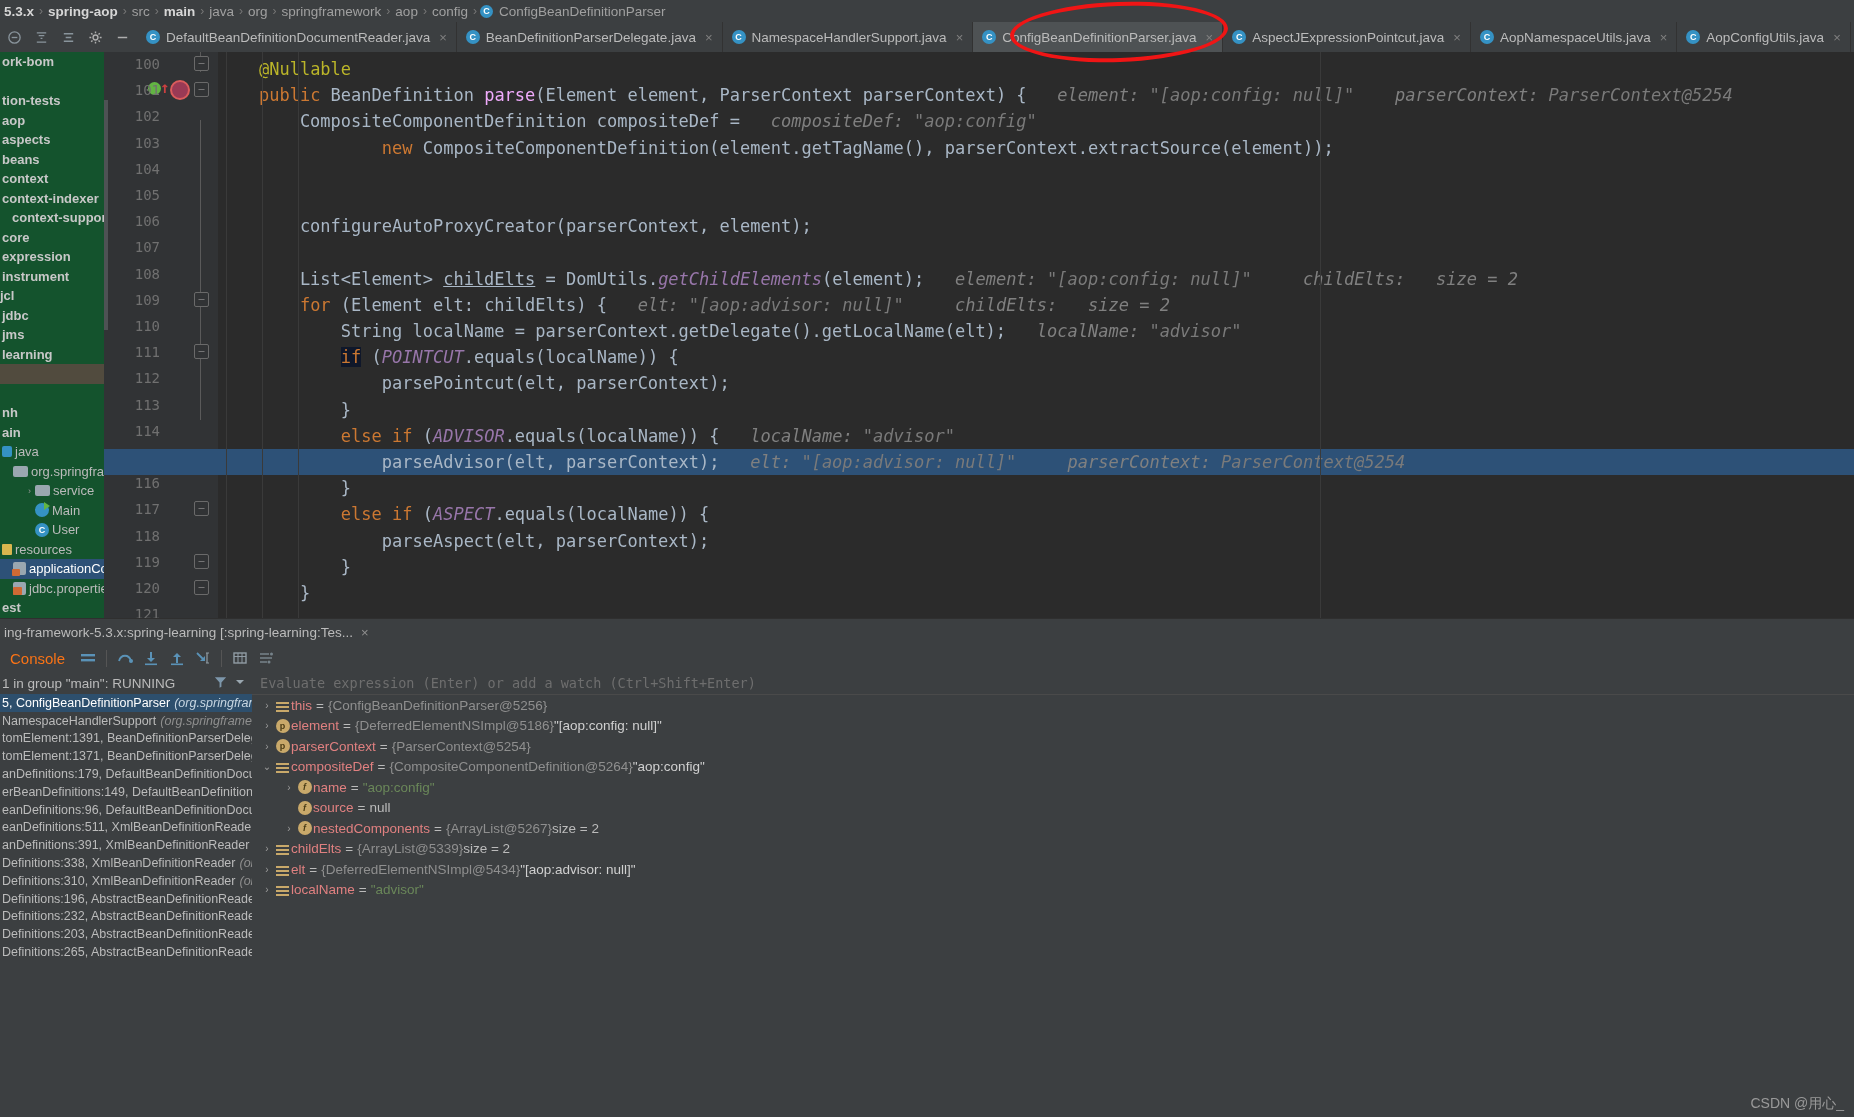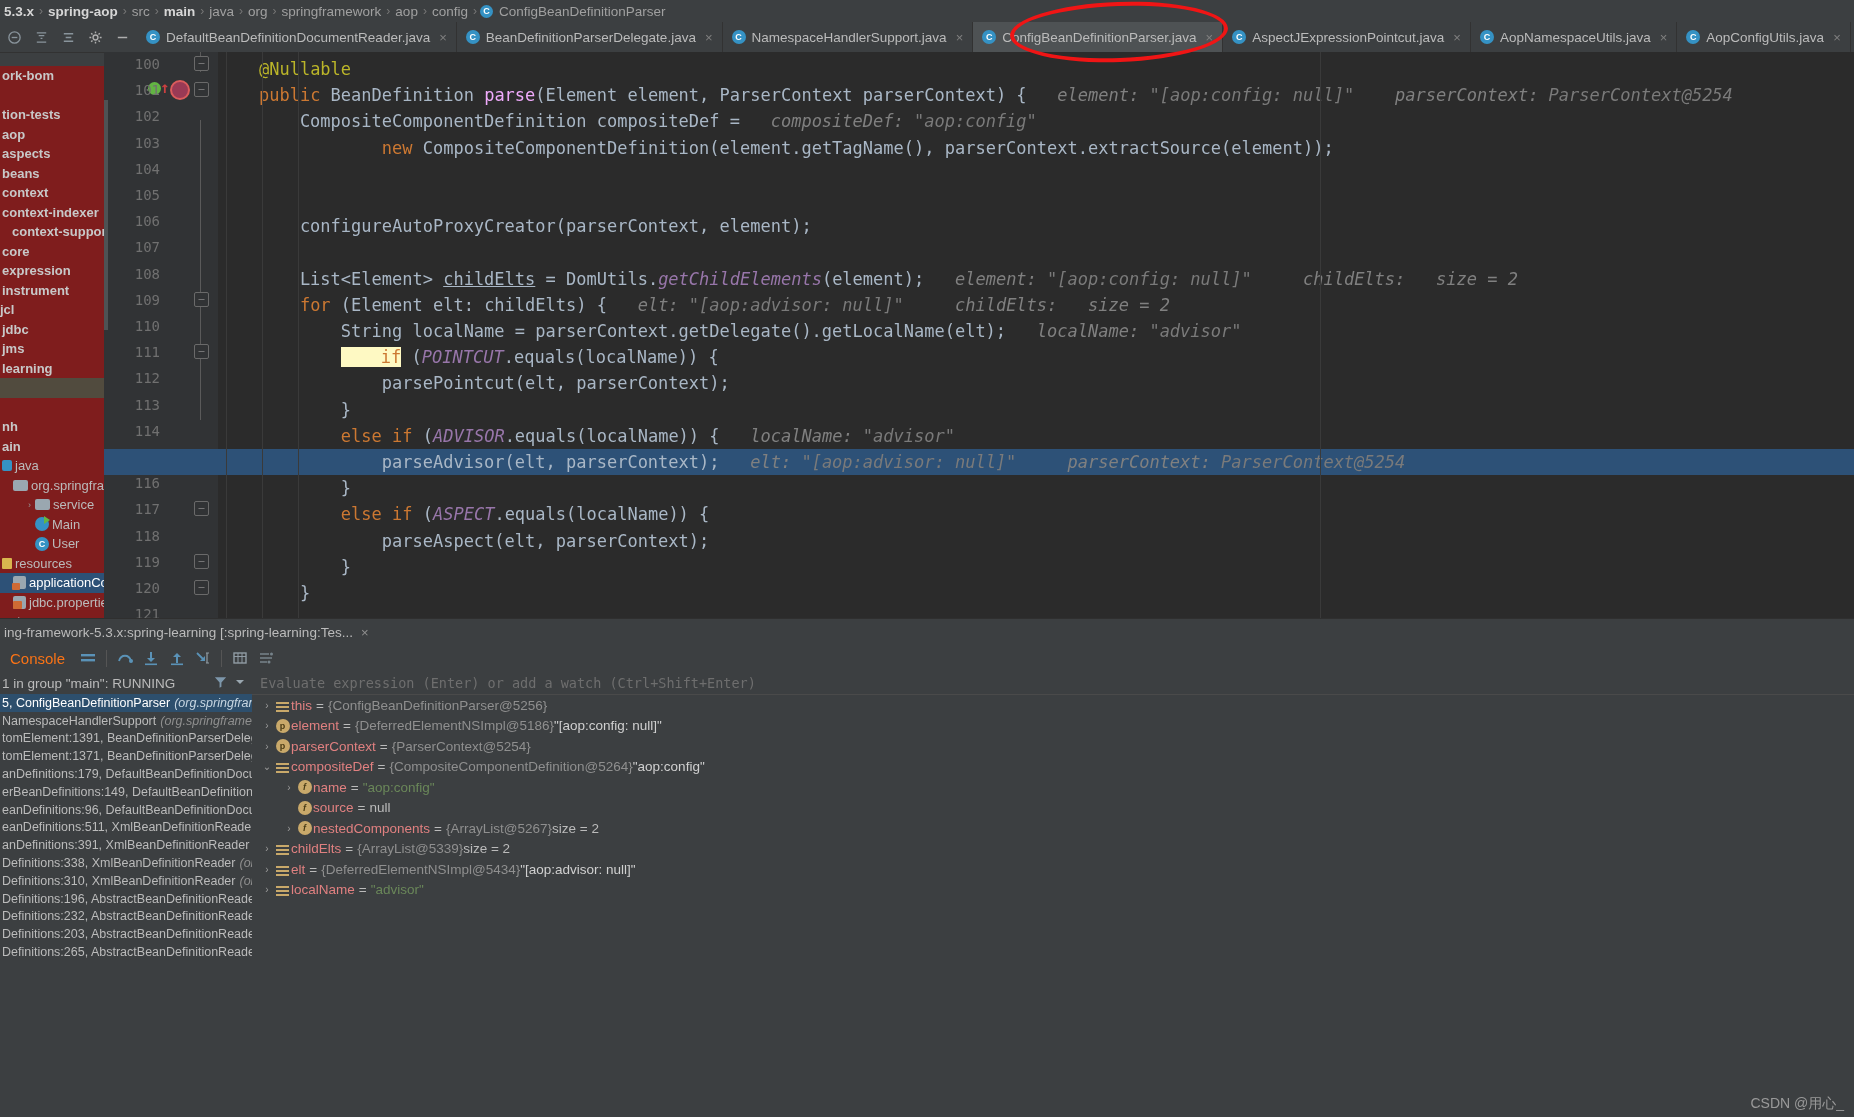--- a/index.html
+++ b/index.html
@@ -27,21 +27,21 @@
   .tabs{display:flex;align-items:stretch;flex:1;overflow:hidden;}
   .tab{display:flex;align-items:center;gap:6px;padding:0 9px;white-space:nowrap;
     font-size:13.5px;color:#bbbbbb;border-right:1px solid #323232;}
   .tab.active{background:#4e5254;}
   .tab .cls{width:14px;height:14px;border-radius:50%;background:#3592c4;
     color:#fff;font-size:9px;font-weight:bold;line-height:14px;text-align:center;flex:none;}
   .tab .x{color:#808080;font-size:13px;padding-left:3px;}
 
   
   .sidebar{position:absolute;left:0;top:52px;width:104px;height:603px;
-    background:#7f1d1d;overflow:hidden;font-size:13px;margin-top:14px;}
+    background:#14532d;overflow:hidden;font-size:13px;}
   .srow{height:19.5px;display:flex;align-items:center;white-space:nowrap;
     padding-left:2px;color:#bbbbbb;}
   .srow.bold{font-weight:bold;color:#c8c8c8;}
   .srow.sel-blue{background:#2d5177;color:#ffffff;}
   .srow.sel-green{background:#4a5c4a;}
   .srow.highlight{background:#514b3e;}
   .arrow{width:11px;color:#9a9a9a;font-size:9px;flex:none;text-align:center;}
   .ic{width:15px;height:14px;flex:none;margin-right:3px;display:inline-block;}
   .ic-folder{background:#9aa7b0;border-radius:2px;height:11px;}
   .ic-src{background:#3592c4;border-radius:2px;height:11px;width:10px;}
@@ -72,21 +72,21 @@
     color:#a9b7c6;font-size:17px;}
   .hl-row{position:absolute;left:0;width:1750px;height:26.2px;background:#2d5177;}
   .kw{color:#cc7832;}
   .ann{color:#bbb529;}
   .cnst{color:#9876aa;font-style:italic;}
   .hint{color:#808080;font-style:italic;}
   .hintv{color:#7a7a7a;font-style:italic;}
   .fn{color:#f0abfc;}
   .ident{color:#a9b7c6;}
   .fieldu{color:#a9b7c6;text-decoration:underline;}
-  .ifhl{background:#fef9c3;padding-left:40px;}
+  .ifhl{background:#0f172a;}
   .vsplit{position:absolute;top:0;width:1px;height:566px;background:#3a3a3a;}
 
   
   .runtab{position:absolute;left:0;top:618px;width:1854px;height:26px;
     background:#3c3f41;border-top:1px solid #2f2f2f;display:flex;align-items:center;
     font-size:13.5px;color:#bbbbbb;padding-left:4px;white-space:nowrap;overflow:hidden;}
   .runtab .x{color:#909090;padding-left:8px;font-size:13px;}
 
   
   .dbgbar{position:absolute;left:0;top:644px;width:1854px;height:28px;background:#3c3f41;

